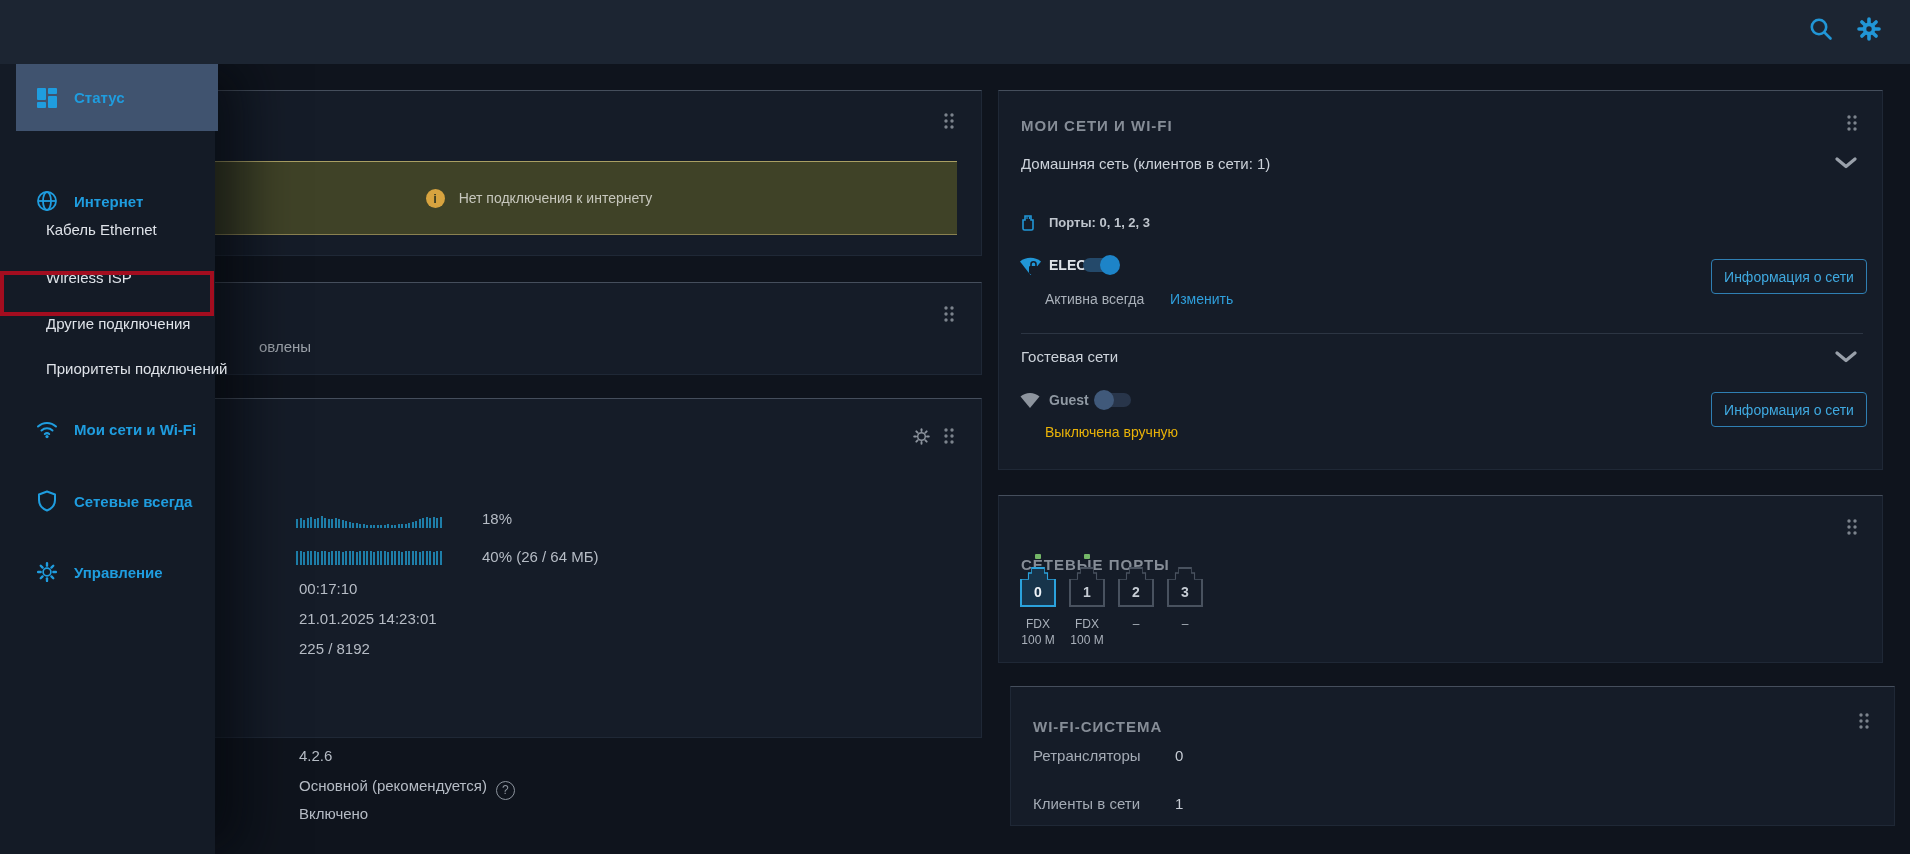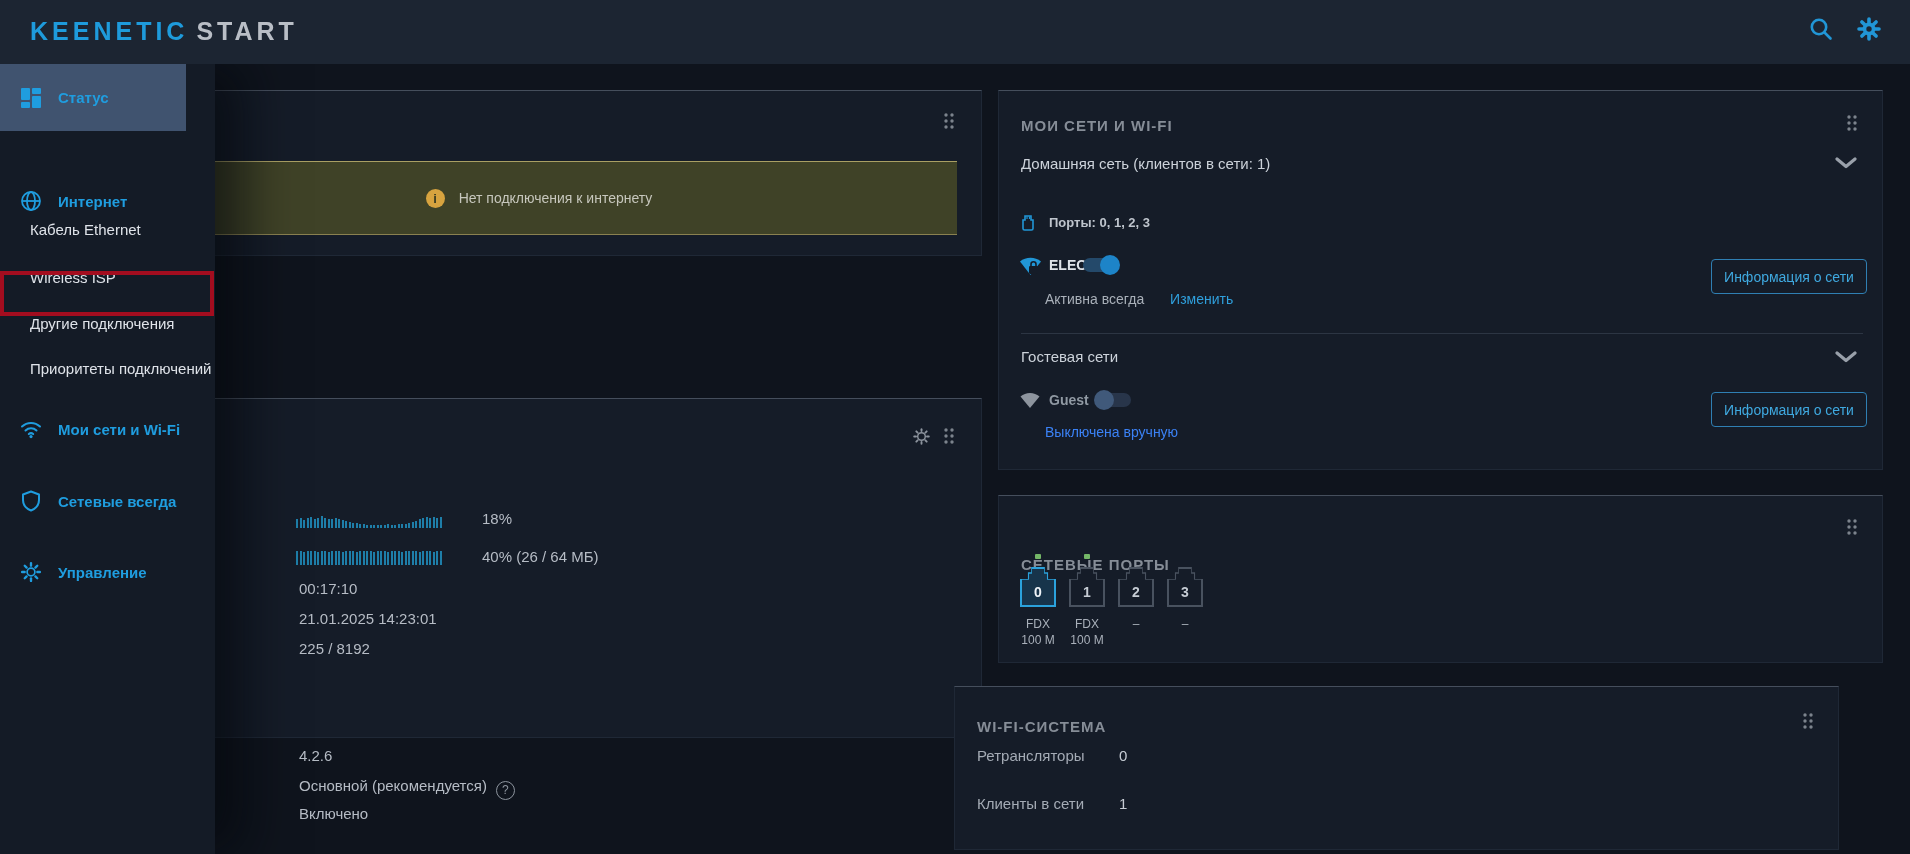--- a/index.html
+++ b/index.html
@@ -9,21 +9,21 @@
   
   .topbar{position:absolute;left:0;top:0;width:1910px;height:64px;background:#1c2532;z-index:50;}
   .logo{position:absolute;left:30px;top:17px;font-size:25px;font-weight:bold;letter-spacing:4px;}
   .logo .lp{color:#1e9bdc;}
   .logo .ls{color:#b9bec6;margin-left:8px;}
   .topbar-icons{position:absolute;right:28px;top:16px;display:flex;gap:22px;align-items:center;}
   .tb-icon{width:26px;height:26px;cursor:pointer;}
   
   .sidebar{position:absolute;left:0;top:64px;width:215px;height:790px;background:#141b26;
            z-index:30;box-shadow:28px 0 48px rgba(4,7,11,.62);}
-  .side-item{position:absolute;left:0;width:186px;display:flex;align-items:center;cursor:pointer;}
+  .side-item{position:absolute;left:16px;width:202px;display:flex;align-items:center;cursor:pointer;}
   .side-item .ic{position:absolute;left:20px;width:22px;height:22px;}
   .side-item .lbl{position:absolute;left:58px;font-size:15px;font-weight:bold;color:#1f9ddf;white-space:nowrap;}
   .side-item.sub .lbl{left:30px;font-weight:normal;color:#dfe3e9;}
   .side-item.active-bg{background:#40536f;}
   .hl-box{position:absolute;left:0;top:207px;width:214px;height:45px;border:4px solid #a30d1f;
           box-sizing:border-box;z-index:6;}
   
   .panel{position:absolute;background:#151c28;border:1px solid #1f2836;border-top:1px solid #454e5c;
          box-sizing:border-box;z-index:5;}
   .drag-handle{position:absolute;width:14px;height:20px;cursor:grab;}
@@ -88,20 +88,33 @@
           <circle cx="4" cy="16" r="1.7"></circle>
           <circle cx="10" cy="16" r="1.7"></circle>
         </g>
     </svg>
     <div class="alert">
       <span class="ai">i</span>
       <span class="at">Нет подключения к интернету</span>
     </div>
   </div>
 
+  <div class="panel" style="left:96px;top:282px;width:886px;height:93px;">
+    <svg class="drag-handle" style="left:845px;top:21px;" viewBox="0 0 14 20">
+      <g fill="#7c838d">
+          <circle cx="4" cy="4" r="1.7"></circle>
+          <circle cx="10" cy="4" r="1.7"></circle>
+          <circle cx="4" cy="10" r="1.7"></circle>
+          <circle cx="10" cy="10" r="1.7"></circle>
+          <circle cx="4" cy="16" r="1.7"></circle>
+          <circle cx="10" cy="16" r="1.7"></circle>
+        </g>
+    </svg>
+    <div class="txt" style="left:162px;top:55px;font-size:15px;color:#9ba1a9;">овлены</div>
+  </div>
 
   <div class="panel" style="left:96px;top:398px;width:886px;height:340px;">
     <svg class="tb-icon" style="position:absolute;left:815px;top:28px;width:19px;height:19px;" viewBox="0 0 26 26">
       <g stroke="#8d949e" fill="none">
         <circle cx="13" cy="13" r="5.2" stroke-width="2"></circle>
         <g stroke-width="2.6" stroke-linecap="round">
           <line x1="13" y1="3" x2="13" y2="5.5"></line>
             <line x1="13" y1="20.5" x2="13" y2="23"></line>
           <line x1="3" y1="13" x2="5.5" y2="13"></line>
             <line x1="20.5" y1="13" x2="23" y2="13"></line>
@@ -275,21 +288,21 @@
 
     <svg style="position:absolute;left:20px;top:300px;width:22px;height:18px;" viewBox="0 0 22 18">
       <path d="M11 17 L1.5 5.5 A14.5 14.5 0 0 1 20.5 5.5 Z" fill="#8d949e"></path>
     </svg>
     <div class="txt" style="left:50px;top:301px;font-size:14px;font-weight:bold;color:#9099a3;">Guest</div>
     <span class="toggle off" style="position:absolute;left:98px;top:302px;">
         <span class="knob"></span>
       </span>
     <button class="btn-outline" style="left:712px;top:301px;">Информация о сети</button>
 
-    <div class="txt" style="left:46px;top:333px;font-size:14px;color:#3b82f6;">Выключена вручную</div>
+    <div class="txt" style="left:46px;top:333px;font-size:14px;color:#eab308;">Выключена вручную</div>
   </div>
 
   <div class="panel" style="left:998px;top:495px;width:885px;height:168px;">
     <div class="panel-title" style="left:22px;top:24px;margin-top:36px;">СЕТЕВЫЕ ПОРТЫ</div>
     <svg class="drag-handle" style="left:846px;top:21px;" viewBox="0 0 14 20">
       <g fill="#7c838d">
           <circle cx="4" cy="4" r="1.7"></circle>
           <circle cx="10" cy="4" r="1.7"></circle>
           <circle cx="4" cy="10" r="1.7"></circle>
           <circle cx="10" cy="10" r="1.7"></circle>
@@ -338,21 +351,21 @@
             <div class="inner"></div>
             <div class="port-num">3</div>
           </div>
           <div class="port-label">
             <div>–</div>
           </div>
         </div>
       </div>
   </div>
 
-  <div class="panel" style="left:954px;top:686px;width:885px;height:164px;">
+  <div class="panel" style="left:1010px;top:686px;width:885px;height:140px;">
     <div class="panel-title" style="left:22px;top:31px;">WI-FI-СИСТЕМА</div>
     <svg class="drag-handle" style="left:846px;top:24px;" viewBox="0 0 14 20">
       <g fill="#7c838d">
           <circle cx="4" cy="4" r="1.7"></circle>
           <circle cx="10" cy="4" r="1.7"></circle>
           <circle cx="4" cy="10" r="1.7"></circle>
           <circle cx="10" cy="10" r="1.7"></circle>
           <circle cx="4" cy="16" r="1.7"></circle>
           <circle cx="10" cy="16" r="1.7"></circle>
         </g>
@@ -431,23 +444,20 @@
                 </g>
               </g>
             </svg></span>
           <span class="lbl">Управление</span>
         </div>
       </div>
     <div class="hl-box"></div>
   </div>
 
   <div class="topbar">
-    <div class="logo">
-      <span class="lp">KEENETIC</span><span class="ls">START</span>
-    </div>
     <div class="topbar-icons">
       <svg class="tb-icon" viewBox="0 0 26 26">
         <circle cx="11" cy="11" r="7.2" fill="none" stroke="#2196d6" stroke-width="2.6"></circle>
         <line x1="16.5" y1="16.5" x2="22.5" y2="22.5" stroke="#2196d6" stroke-width="2.6" stroke-linecap="round"></line>
       </svg>
       <svg class="tb-icon" viewBox="0 0 26 26">
         <g stroke="#2196d6" stroke-width="3.6" stroke-linecap="round">
           <line x1="13" y1="3" x2="13" y2="7"></line>
             <line x1="13" y1="19" x2="13" y2="23"></line>
           <line x1="3" y1="13" x2="7" y2="13"></line>

